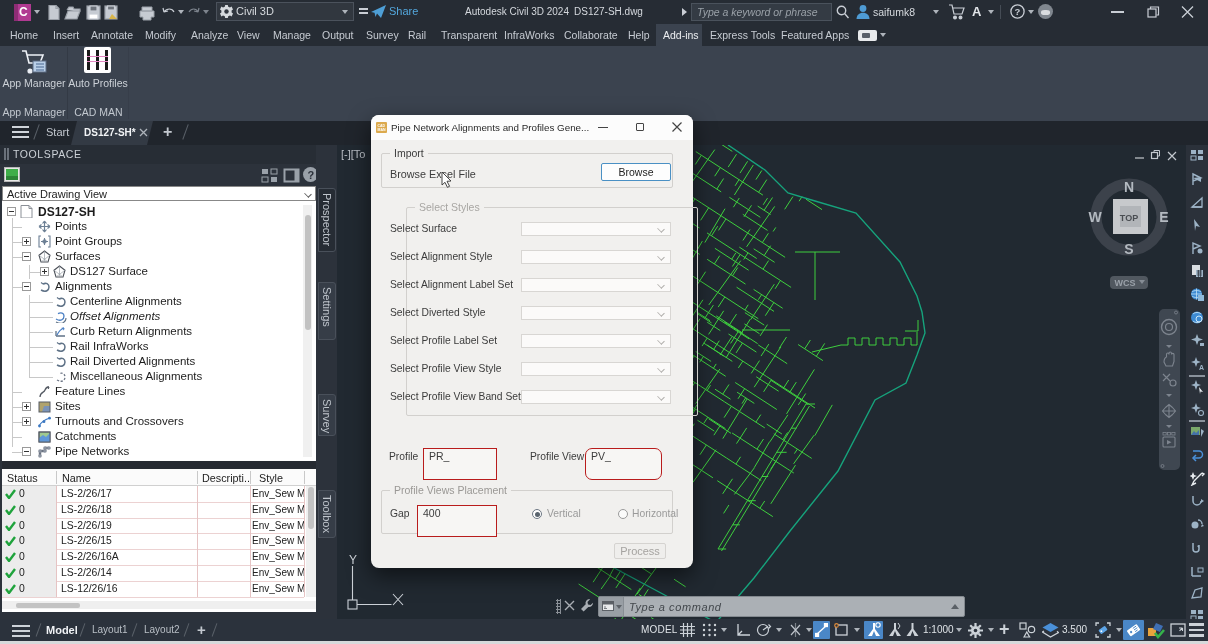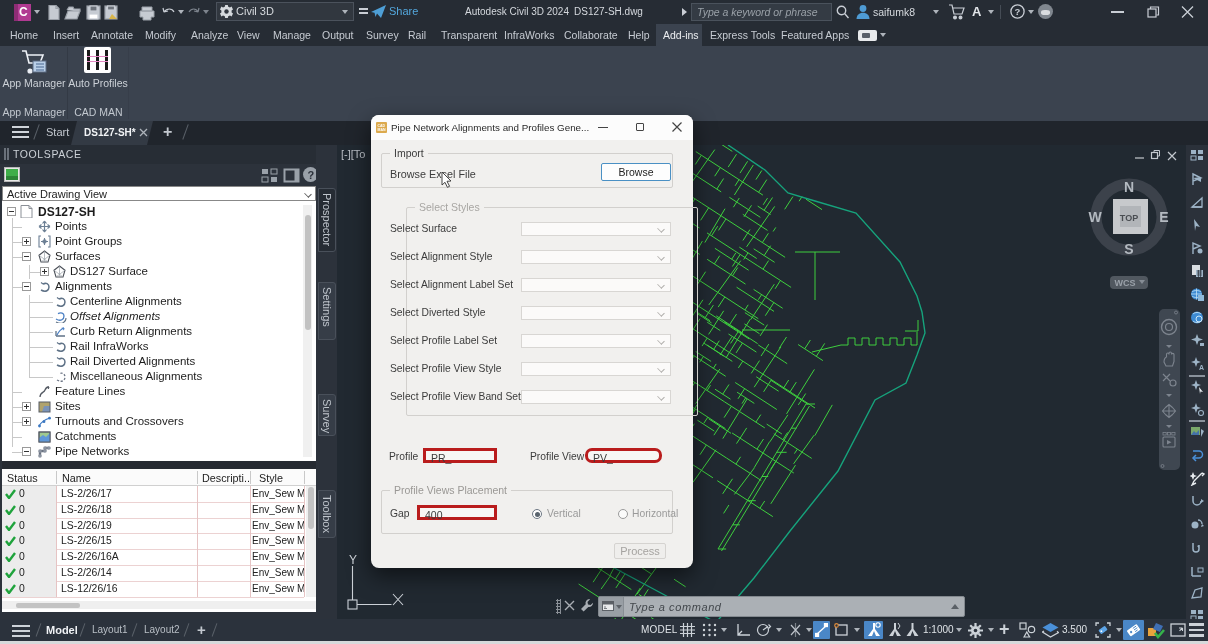--- a/index.html
+++ b/index.html
@@ -26,21 +26,21 @@
 #botlight{left:0;top:641px;width:1208px;height:3px;background:#d7d9db;z-index:6;}
 .sic{position:absolute;top:0;height:22px;color:#ccd2d8;font-size:10px;line-height:22px;text-align:center;}
 .caret{position:absolute;width:0;height:0;border-left:3.5px solid transparent;border-right:3.5px solid transparent;border-top:4px solid #aeb4bb;}
 
 #dlg{left:371px;top:115px;width:322px;height:453px;background:#f1f0ee;border-radius:8px;box-shadow:0 8px 22px rgba(0,0,0,0.55);z-index:10;}
 .grp{position:absolute;border:1px solid #d2d0cd;border-radius:2px;}
 .grplabel{position:absolute;top:-7px;left:8px;background:#f1f0ee;padding:0 4px;font-size:10.5px;}
 .dlbl{position:absolute;font-size:10.3px;color:#3c3c3c;white-space:nowrap;}
 .combo{position:absolute;left:150px;width:150px;height:14px;background:#fbfaf9;border:1px solid #d8d6d3;}
 .combo:after{content:"";position:absolute;right:6px;top:3px;width:5px;height:5px;border-right:1.3px solid #b0aeab;border-bottom:1.3px solid #b0aeab;transform:rotate(45deg) scale(1,.8);}
-.tfield{position:absolute;height:15px;background:#f7f6f4;border:3px solid #b91c1c;font-size:10.5px;color:#3c3c3c;padding:1px 0 0 5px;}
+.tfield{position:absolute;height:32px;background:#f7f6f4;border:1px solid #b91c1c;font-size:10.5px;color:#3c3c3c;padding:1px 0 0 5px;}
 </style></head>
 <body>
 <div id="stage">
 
 <div class="abs" style="left:337px;top:145px;width:849px;height:475px;background:#212931;overflow:hidden;z-index:1;">
 <svg width="849" height="475" style="position:absolute;left:0;top:0" viewBox="337 145 849 475" fill="none">
   <path d="M704.0 133.0L732.3 151.4M736.5 154.2L728.2 167.1M747.6 161.3L740.0 173.1M761.8 170.5L755.9 179.6M802.0 196.6L799.1 201.2M805.9 199.1L822.0 209.6M695.8 151.6L731.1 174.5M701.4 155.2L695.3 164.5M720.4 167.5L714.7 176.2M731.1 174.5L762.9 195.1M739.0 179.6L735.1 185.8M758.6 192.3L766.8 179.6M767.5 198.1L763.2 204.8M784.7 209.3L792.9 196.6M684.6 168.2L721.2 191.9M692.2 173.1L688.2 179.3M716.8 189.1L723.6 178.5M729.4 197.3L760.3 217.3M736.7 202.0L733.4 207.2M736.7 202.0L739.3 198.0M748.6 209.7L751.5 205.3M748.6 209.7L744.0 216.8M775.8 227.4L773.1 231.5M670.6 183.0L701.5 203.1M678.1 187.9L682.9 180.5M694.9 198.8L690.1 206.2M701.5 203.1L721.4 216.0M708.7 207.7L700.6 220.3M721.4 216.0L756.6 238.8M726.0 218.9L718.5 230.4M747.7 233.0L742.9 240.5M747.7 233.0L750.0 229.5M756.6 238.8L785.1 257.3M762.4 242.5L768.4 233.3M661.4 203.3L699.5 228.0M669.9 208.8L673.2 203.7M685.2 218.7L676.7 231.7M707.0 232.9L734.8 250.9M711.5 235.8L717.7 226.2M734.8 250.9L757.9 265.9M740.2 254.4L732.4 266.5M757.9 265.9L791.1 287.4M763.0 269.2L768.6 260.6M780.4 280.5L775.1 288.8M651.1 222.9L678.6 240.7M656.6 226.5L652.9 232.3M656.6 226.5L659.3 222.4M668.6 234.2L663.5 242.0M678.6 240.7L699.7 254.4M685.1 244.9L681.9 249.9M707.2 259.3L745.5 284.1M714.4 263.9L719.7 255.7M732.5 275.7L737.8 267.5M753.6 289.4L782.7 308.3M761.6 294.6L758.3 299.7M773.9 302.5L765.3 315.7M644.5 244.8L682.9 269.7M649.0 247.8L642.0 258.6M665.7 258.6L660.2 267.2M682.9 269.7L718.9 293.1M687.7 272.9L690.8 268.1M687.7 272.9L682.7 280.6M699.8 280.7L705.6 271.7M699.8 280.7L697.2 284.7M718.9 293.1L758.3 318.7M724.8 296.9L718.2 307.1M744.9 310.0L748.2 304.8M767.5 324.6L760.1 335.9M786.5 337.0L779.2 348.3M798.1 344.5L822.9 360.6M804.7 348.8L810.4 340.0M816.3 356.3L824.7 343.4M640.9 268.8L680.7 294.6M649.5 274.4L641.3 287.0M673.5 289.9L679.3 280.9M680.7 294.6L710.9 314.2M686.8 298.5L690.4 293.0M698.7 306.3L691.5 317.4M698.7 306.3L702.9 299.8M710.9 314.2L749.2 339.0M718.4 319.0L713.5 326.7M718.4 319.0L723.7 310.8M738.1 331.8L730.6 343.4M758.2 344.9L784.3 361.8M765.3 349.5L761.0 356.1M765.3 349.5L768.8 344.1M784.3 361.8L787.2 363.7M635.5 291.5L673.3 316.1M641.7 295.5L649.6 283.3M653.6 303.2L659.1 294.7M667.4 312.2L659.1 325.0M680.5 320.7L699.2 332.9M687.8 325.5L681.9 334.6M699.2 332.9L718.5 345.4M707.2 338.1L702.0 346.1M718.5 345.4L738.1 358.1M724.0 349.0L731.7 337.2M724.0 349.0L720.0 355.1M738.1 358.1L766.7 376.6M742.8 361.1L738.4 367.9M754.3 368.6L751.2 373.4M754.3 368.6L759.5 360.6M766.7 376.6L792.4 393.3M771.4 379.7L763.6 391.8M783.8 387.7L788.7 380.0M792.4 393.3L815.0 408.0M801.9 399.5L805.7 393.5M801.9 399.5L798.3 404.9M625.0 311.0L659.2 333.2M634.8 317.3L626.9 329.4M662.9 335.5L686.6 350.9M671.4 341.0L674.8 335.7M671.4 341.0L667.5 347.0M686.6 350.9L725.7 376.3M694.2 355.8L686.2 368.2M713.4 368.3L716.2 363.9M735.2 382.5L767.1 403.2M744.7 388.6L738.0 398.8M767.1 403.2L776.8 409.5M617.6 332.4L646.8 351.4M624.2 336.7L619.2 344.4M639.5 346.6L631.8 358.5M639.5 346.6L644.2 339.4M646.8 351.4L667.5 364.8M656.2 357.4L662.9 347.2M667.5 364.8L700.5 386.2M675.0 369.7L671.4 375.3M694.8 382.5L691.9 387.1M700.5 386.2L724.5 401.8M707.1 390.5L710.5 385.2M724.5 401.8L764.8 427.9M731.4 406.3L724.1 417.6M755.9 422.1L760.8 414.6M773.8 433.8L809.4 456.9M782.9 439.7L787.5 432.5M797.4 449.1L794.4 453.6M809.4 456.9L811.7 458.4M603.7 349.7L636.8 371.1M610.7 354.2L616.7 344.9M623.5 362.5L630.3 352.2M643.9 375.7L665.0 389.4M650.3 379.9L644.3 389.0M665.0 389.4L690.5 405.9M669.4 392.3L677.9 379.1M690.5 405.9L725.4 428.6M695.5 409.2L691.7 415.1M707.8 417.2L703.8 423.3M732.1 433.0L752.2 446.0M740.1 438.2L746.7 427.9M740.1 438.2L736.5 443.6M752.2 446.0L787.1 468.7M757.0 449.1L763.5 439.0M775.8 461.3L770.6 469.4M787.1 468.7L793.8 473.0M598.5 374.9L629.4 395.0M608.6 381.5L616.1 369.9M629.4 395.0L665.1 418.1M635.1 398.7L641.4 389.0M653.2 410.4L647.4 419.4M665.1 418.1L696.9 438.8M674.3 424.1L667.7 434.3M688.2 433.2L694.4 423.7M688.2 433.2L683.6 440.3M696.9 438.8L726.5 458.0M706.4 444.9L700.0 454.7M726.5 458.0L758.2 478.5M735.9 464.1L740.6 456.8M758.2 478.5L761.3 480.6M589.1 397.5L614.0 413.7M614.0 413.7L638.7 429.7M619.5 417.2L611.8 429.0M619.5 417.2L623.7 410.8M635.1 427.3L639.5 420.4M635.1 427.3L632.1 431.8M645.9 434.3L664.9 446.7M650.2 437.1L645.7 443.9M664.9 446.7L684.6 459.4M674.5 452.9L667.4 463.7M684.6 459.4L712.9 477.8M691.8 464.1L685.8 473.5M717.3 480.7L753.0 503.8M727.1 487.0L722.7 493.8M727.1 487.0L732.5 478.8M753.0 503.8L772.8 516.6M759.9 508.3L764.7 501.0M602.0 432.1L623.5 446.1M610.3 437.5L602.2 449.8M631.7 451.4L666.3 473.9M639.8 456.6L631.4 469.6M652.1 464.6L656.4 458.0M666.3 473.9L670.6 476.6M586.5 448.3L619.1 469.5M594.0 453.2L597.2 448.2M606.1 461.0L601.8 467.8M606.1 461.0L610.8 453.9M619.1 469.5L640.7 483.5M628.9 475.8L632.5 470.4M640.7 483.5L680.3 509.2M649.7 489.3L654.3 482.3M661.0 496.6L657.2 502.5M661.0 496.6L663.2 493.2M680.3 509.2L692.2 516.9M580.5 470.7L613.3 491.9M606.6 487.6L598.5 500.2M606.6 487.6L611.5 480.1M613.3 491.9L649.1 515.2M619.2 495.8L625.6 485.9M643.1 511.3L649.8 501.0M649.1 515.2L670.7 529.2M655.5 519.3L649.5 528.6M670.7 529.2L673.3 530.9M592.8 507.3L630.1 531.5M598.8 511.2L591.8 522.0M619.4 524.6L615.2 531.0M630.1 531.5L657.9 549.5M636.5 535.6L628.9 547.3M590.3 534.3L594.7 527.5M602.1 542.0L625.5 557.1M610.8 547.6L607.0 553.5M625.5 557.1L650.4 573.3M635.2 563.5L643.3 551.1M635.2 563.5L632.4 567.8M650.4 573.3L651.3 573.9M596.7 567.1L631.4 589.6M601.1 570.0L593.1 582.2M601.1 570.0L604.4 564.8M615.3 579.2L620.9 570.5M638.8 594.4L665.6 611.8M643.2 597.3L648.3 589.3M578.6 584.0L607.5 602.8M616.0 608.3L625.8 614.7M714.8 149.6L691.7 182.4M692.0 182.6L669.9 220.4M668.7 219.6L656.7 237.3M753.3 165.0L734.4 195.0M725.0 208.7L704.8 242.6M702.4 241.0L675.6 287.1M675.1 286.8L663.2 301.1M774.7 206.4L746.6 246.8M740.7 260.7L708.8 304.9M700.0 318.6L673.9 359.5M666.2 370.7L662.5 378.3M774.3 284.2L750.8 319.5M750.3 319.1L725.9 358.0M719.8 369.1L695.7 403.6M697.2 404.6L671.1 444.2M662.7 454.2L654.0 468.2M780.9 346.8L754.2 387.2M747.1 399.0L722.8 438.6M716.1 449.7L692.9 482.4M683.9 493.6L666.0 524.0M814.4 369.4L786.5 413.9M787.9 414.8L769.9 441.8M769.6 441.7L754.2 467.7M754.4 467.8L734.4 494.4M728.9 505.0L723.6 513.4M832.3 404.9L814.8 435.6M814.1 435.2L793.6 463.8M795.5 465.1L770.8 503.8M663.4 414.6L645.6 444.7M639.9 452.2L623.3 481.6M621.7 480.5L592.1 524.4M658.7 501.1L635.6 533.1M625.3 546.8L610.3 574.8M610.9 575.2L601.1 589.1M669.3 549.8L636.9 594.3M629.6 606.4L618.5 624.2M795.0 252.0L840.0 252.0M815.0 252.0L815.0 300.0M742.0 330.0L790.0 330.0M806.0 404.0L718.0 549.0M809.5 406.0L721.5 551.0M806.0 404.0L815.0 404.0M791.3 428.2L796.5 428.2M776.7 452.3L786.6 452.3M762.0 476.5L768.2 476.5M747.3 500.7L755.8 500.7M732.7 524.8L739.8 524.8M718.0 549.0L726.1 549.0M841.0 345.0L848.0 345.0M848.0 345.0L848.0 338.0M848.0 338.0L855.0 338.0M855.0 338.0L855.0 345.0M855.0 345.0L862.0 345.0M862.0 345.0L862.0 338.0M862.0 338.0L869.0 338.0M869.0 338.0L869.0 345.0M869.0 345.0L876.0 345.0M876.0 345.0L876.0 338.0M876.0 338.0L883.0 338.0M883.0 338.0L883.0 345.0M883.0 345.0L890.0 345.0M890.0 345.0L890.0 338.0M890.0 338.0L897.0 338.0M897.0 338.0L897.0 345.0M897.0 345.0L904.0 345.0M904.0 345.0L904.0 338.0M904.0 338.0L911.0 338.0M911.0 338.0L911.0 345.0M911.0 345.0L917.0 345.0M917.0 345.0L917.0 332.0M905.0 331.0L918.0 331.0M918.0 331.0L918.0 320.0M812.0 352.0L841.0 345.0M715.0 389.2L730.5 399.2M722.7 394.2L729.0 384.5M707.1 345.0L732.3 361.4M697.4 420.2L714.3 431.1M737.1 392.2L754.3 403.4M745.7 397.8L742.0 403.6M739.3 247.1L756.7 258.5M748.0 252.8L743.7 259.5M744.4 323.9L759.5 333.7M753.7 248.8L774.6 262.3M764.2 255.5L770.6 245.7M771.1 380.4L808.2 404.5M789.7 392.4L796.3 382.1M724.2 321.8L757.6 343.6M728.5 334.0L756.4 352.1M742.5 343.0L736.1 352.9M756.3 376.8L778.6 391.2M697.9 314.0L711.5 322.9M704.7 318.4L713.4 305.1M716.3 315.9L743.0 333.3M729.6 324.6L736.5 314.1M707.2 322.2L720.3 330.6M713.8 326.4L708.6 334.4M742.8 214.3L767.5 230.4M757.7 206.1L770.6 214.5M764.1 210.3L772.5 197.5M766.7 424.1L781.9 434.0M714.9 248.3L748.6 270.2M731.7 259.2L735.8 252.9M736.6 287.2L774.0 311.4M744.9 312.6L764.2 325.1M703.6 343.0L723.6 356.0M713.6 349.5L719.3 340.7M696.5 311.9L710.0 320.7M695.7 351.5L711.1 361.4M703.4 356.5L699.7 362.2M708.7 418.8L731.0 433.3M719.9 426.0L713.9 435.2M615.5 618.0L604.8 634.5M622.7 623.0L615.3 634.3M625.2 573.6L615.9 587.9M660.4 630.0L649.2 647.3M640.3 588.0L625.3 611.2M677.6 621.3L662.8 644.1M674.0 579.2L685.6 586.8M628.8 614.7L639.6 621.7M642.2 619.9L666.8 635.9M651.2 617.6L665.3 626.8" stroke="#3ecf3e" stroke-width="1"></path>
   <path d="M728 145L765 170L788 193L815 201L856 213L900 262L917 296L922 312L925 333L917 355L906 383L875 400L838 471L790 531L754 578L713 626L700 644" stroke="#16a37c" stroke-width="1.4"></path>
   <path d="M592 556L700 614L756 644" stroke="#16a37c" stroke-width="1.4"></path>
   <g>

